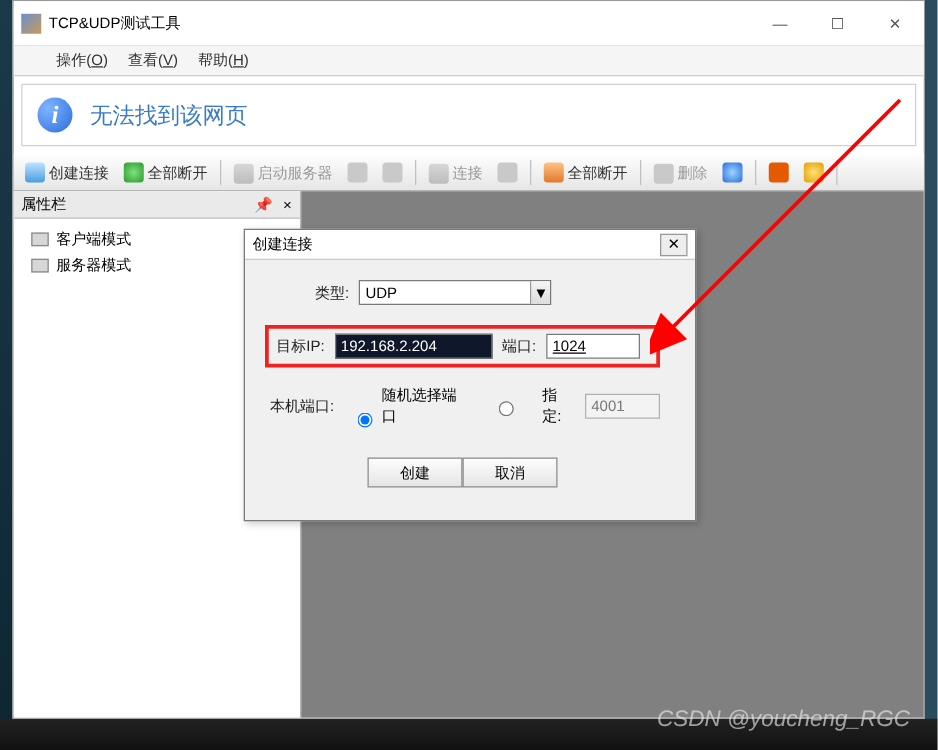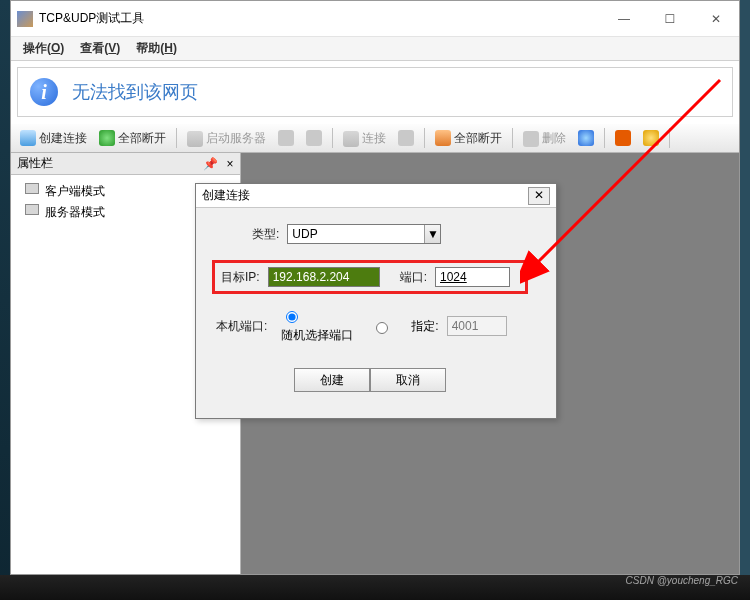--- a/index.html
+++ b/index.html
@@ -4,62 +4,62 @@
 <style>
   * { box-sizing: border-box; font-family: "Microsoft YaHei", "SimSun", Tahoma, sans-serif; font-size: 12px; }
   body { margin: 0; width: 750px; height: 600px; background: #2a4d5e; position: relative; overflow: hidden; }
   .desktop-left-strip { position:absolute; left:0; top:0; width:10px; height:100%; background:linear-gradient(#1a3a4a,#0e2632);}
   .desktop-bottom-strip { position:absolute; left:0; bottom:0; width:100%; height:25px; background:linear-gradient(#222,#111);}
   .main-window { position:absolute; left:10px; top:0; width:730px; height:575px; background:#fff; border:1px solid #999; display:flex; flex-direction:column;}
   .titlebar { height:36px; background:#fff; display:flex; align-items:center; padding:0 0 0 6px; border-bottom:1px solid #e4e4e4;}
   .titlebar .app-icon { width:16px; height:16px; background:linear-gradient(135deg,#6b8ecf,#c99a5b); margin-right:6px;}
   .titlebar .title { flex:1; color:#000;}
   .winbtn { width:46px; height:28px; display:flex; align-items:center; justify-content:center; color:#555;}
-  .menubar { height:24px; background:#f5f5f5; border-bottom:1px solid #d0d0d0; display:flex; align-items:center; padding-left:6px; gap:4px;font-weight:bold;}
+  .menubar { height:24px; background:#f5f5f5; border-bottom:1px solid #d0d0d0; display:flex; align-items:center; padding-left:28px; gap:4px;}
   .menu-item { padding:2px 6px; color:#333;}
   .menu-item u{text-decoration:underline;}
   .info-banner { height:50px; margin:6px; border:1px solid #d0d0d0; display:flex; align-items:center; padding-left:12px; gap:14px;}
   .info-icon { width:28px; height:28px; border-radius:50%; background:radial-gradient(circle at 30% 30%, #7fb4ff,#2a6cdc); color:#fff; font-weight:bold; font-size:20px; display:flex; align-items:center; justify-content:center; font-style:italic; font-family:Georgia,serif;}
   .info-text { color:#3a7bc8; font-size:18px;}
   .toolbar { height:30px; background:linear-gradient(#fdfdfd,#e6e6e6); border-top:1px solid #fff; border-bottom:1px solid #b5b5b5; display:flex; align-items:center; padding:0 4px; gap:2px;}
   .tb-btn { display:flex; align-items:center; gap:3px; padding:2px 5px; color:#333; white-space:nowrap;}
   .tb-btn.disabled { color:#9a9a9a;align-items:flex-end;}
   .tb-ico { width:16px; height:16px; border-radius:3px;}
   .sep { width:1px; height:20px; background:#c0c0c0; margin:0 3px;}
   .workspace { flex:1; display:flex; min-height:0;}
   .prop-panel { width:230px; border-right:1px solid #b5b5b5; background:#fff; display:flex; flex-direction:column;}
   .prop-header { height:22px; background:#eaeaea; border-bottom:1px solid #c0c0c0; display:flex; align-items:center; padding-left:6px;}
   .prop-header .pin { margin-left:auto; width:18px; text-align:center;}
   .prop-header .x { width:20px; text-align:center;}
   .tree { padding:6px 4px;}
-  .tree-item { display:flex; align-items:flex-start; gap:6px; padding:2px 10px;}
+  .tree-item { display:flex; align-items:center; gap:6px; padding:2px 10px;}
   .tree-ico { width:14px; height:11px; background:#d7d7d7; border:1px solid #888;}
   .content-area { flex:1; background:#808080; position:relative;}
   
   .dialog { position:absolute; left:195px; top:183px; width:362px; background:#f0f0f0; border:1px solid #7a7a7a; box-shadow:2px 2px 6px rgba(0,0,0,.2);}
   .dlg-title { height:24px; background:#fff; display:flex; align-items:center; padding:0 6px; border-bottom:1px solid #c8c8c8;}
   .dlg-title .t { flex:1;}
   .dlg-title .x { width:22px; height:18px; border:1px solid #999; text-align:center; line-height:15px; background:#eee;}
   .dlg-body { padding:14px 28px 10px 16px; display:flex; flex-direction:column; gap:14px;}
   .row { display:flex; align-items:center; gap:8px; min-height:24px;}
   .lbl { color:#222; white-space:nowrap;}
   .select-wrap { position:relative; width:154px;}
   .select-wrap input { width:100%; height:20px; border:1px solid #7a7a7a; padding:0 18px 0 4px; background:#fff;}
   .select-arrow { position:absolute; right:1px; top:1px; width:16px; height:18px; background:linear-gradient(#f5f5f5,#ddd); border-left:1px solid #9a9a9a; display:flex; align-items:center; justify-content:center;}
   .highlight-row { border:3px solid #e22; padding:4px 6px; display:flex; align-items:center; gap:8px;}
   .txtfield { height:20px; border:1px solid #7a7a7a; padding:0 4px;}
-  .ip-field { width:112px; background:#4d7c0f; color:#fff;}
+  .ip-field { width:126px; background:#0f172a; color:#fff;}
   .port-field { width:75px; background:#fff;text-decoration:underline;}
   .radio { width:12px;height:12px; vertical-align:middle;}
   .local-port-field { width:60px; background:#f3f3f3; color:#777; border:1px solid #b0b0b0;}
   .dlg-buttons { display:flex; justify-content:center; padding:10px 0 16px 0;}
   .btn { width:76px; height:24px; background:linear-gradient(#fdfdfd,#e5e5e5); border:1px solid #8a8a8a; text-align:center; line-height:22px;}
   
   .arrow { position:absolute; pointer-events:none; }
-  .watermark { position:absolute; right:12px; bottom:14px; color:rgba(230,230,230,.65); font-size:10px; font-style:italic;margin-left:48px;}
+  .watermark { position:absolute; right:22px; bottom:14px; color:rgba(230,230,230,.65); font-size:18px; font-style:italic;margin-left:48px;}
 </style>
 </head>
 <body>
 
 <div class="desktop-left-strip"></div>
 <div class="desktop-bottom-strip"></div>
 
 <div class="main-window">
 
   <div class="titlebar">
@@ -164,27 +164,27 @@
       <span class="lbl">类型:</span>
       <div class="select-wrap">
         <input readonly="" value="UDP" style="">
         <div class="select-arrow">▼</div>
       </div>
     </div>
 
     <div class="highlight-row">
       <span class="lbl">目标IP:</span>
       <input class="txtfield ip-field" value="192.168.2.204" style="">
-      <span class="lbl" style="margin-left:12px;">端口:</span>
+      <span class="lbl" style="">端口:</span>
       <input class="txtfield port-field" value="1024" style="">
     </div>
 
     <div class="row" style="padding-left:4px;">
       <span class="lbl">本机端口:</span>
-      <label style="display:flex;align-items:flex-start;gap:4px;margin-left:6px;flex-direction:column;">
+      <label style="display:flex;align-items:flex-end;gap:4px;margin-left:6px;">
         <input type="radio" class="radio" name="lp" checked="" style="">
         <span>随机选择端口</span>
       </label>
       <label style="display:flex;align-items:center;gap:20px;margin-left:10px;">
         <input type="radio" class="radio" name="lp" style="">
         <span>指定:</span>
       </label>
       <input class="txtfield local-port-field" disabled="" value="4001" style="">
     </div>
 

